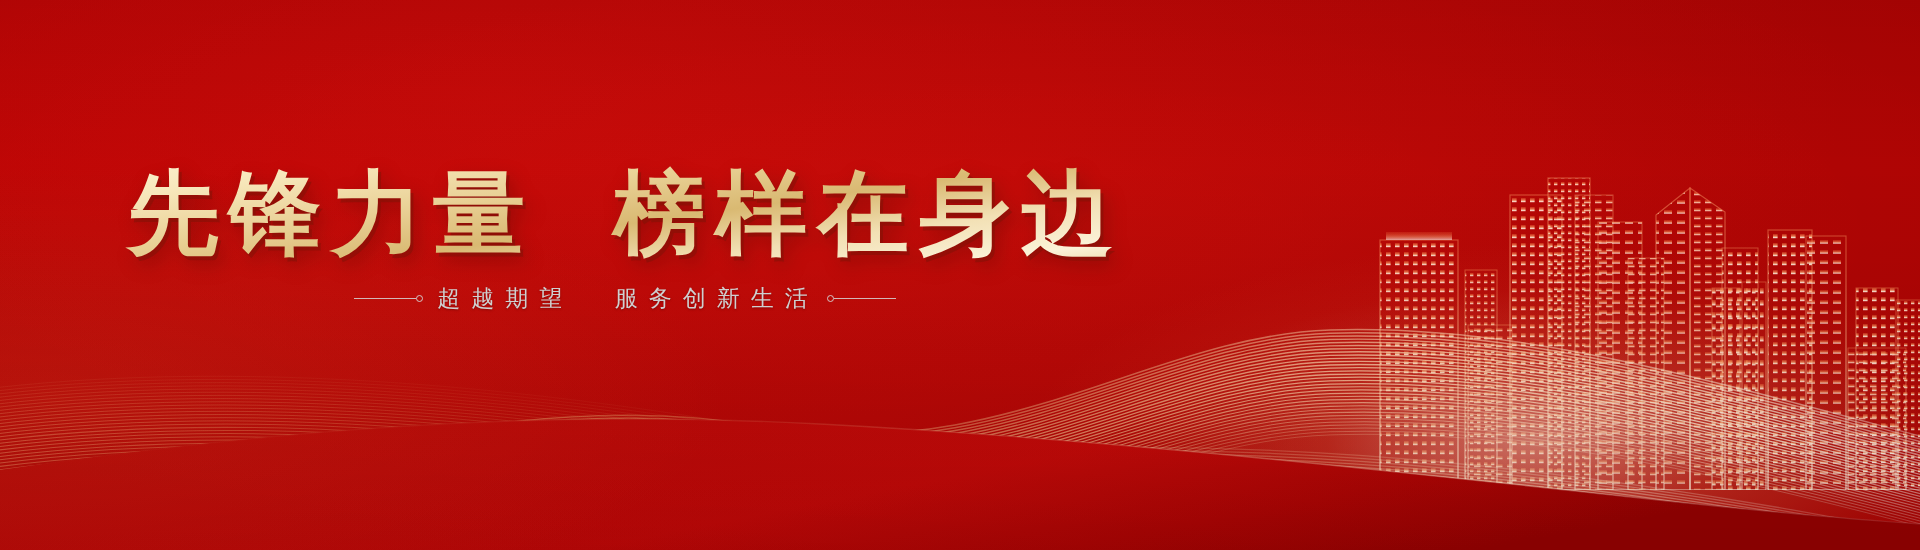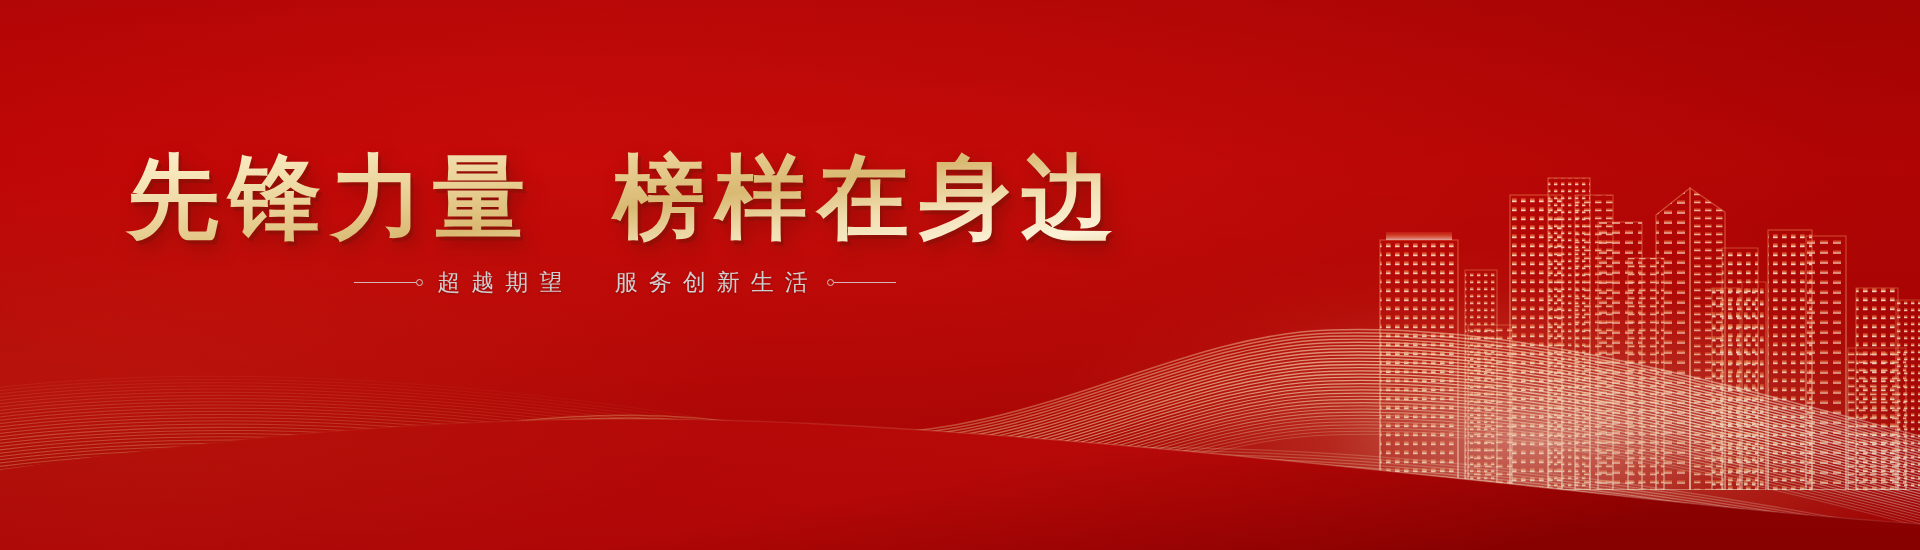--- a/index.html
+++ b/index.html
@@ -57,21 +57,21 @@
     width: 1250px;
     text-align: center;
     z-index: 40;
   }
   .headline {
     font-size: 92px;
     line-height: 1.08;
     font-weight: 700;
     letter-spacing: 10px;
     white-space: nowrap;
-    margin: 0;
+    margin: 16px;
     background: linear-gradient(172deg,
         #fdf3d4 0%,
         #f7e7bb 18%,
         #e8cf93 38%,
         #d9b972 54%,
         #f2e0b4 70%,
         #fbf2d8 86%,
         #e3c88c 100%);
     -webkit-background-clip: text;
     background-clip: text;

